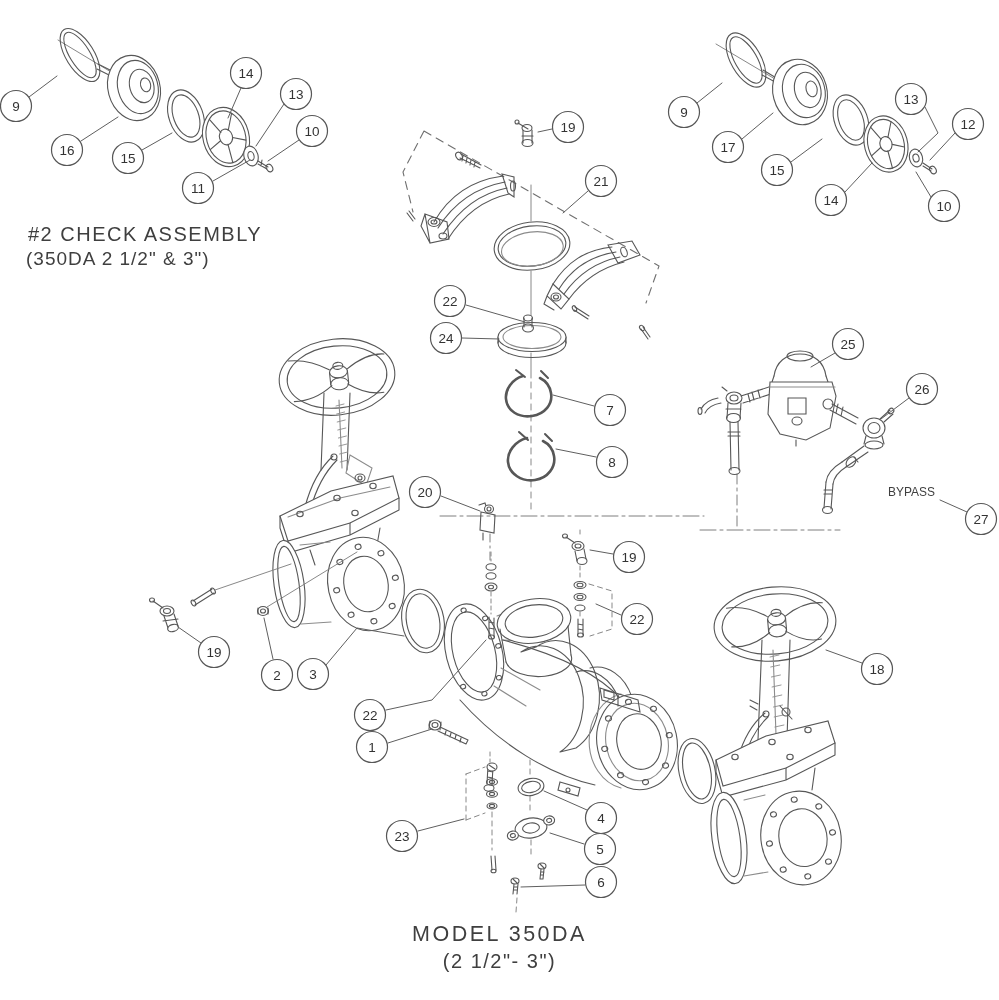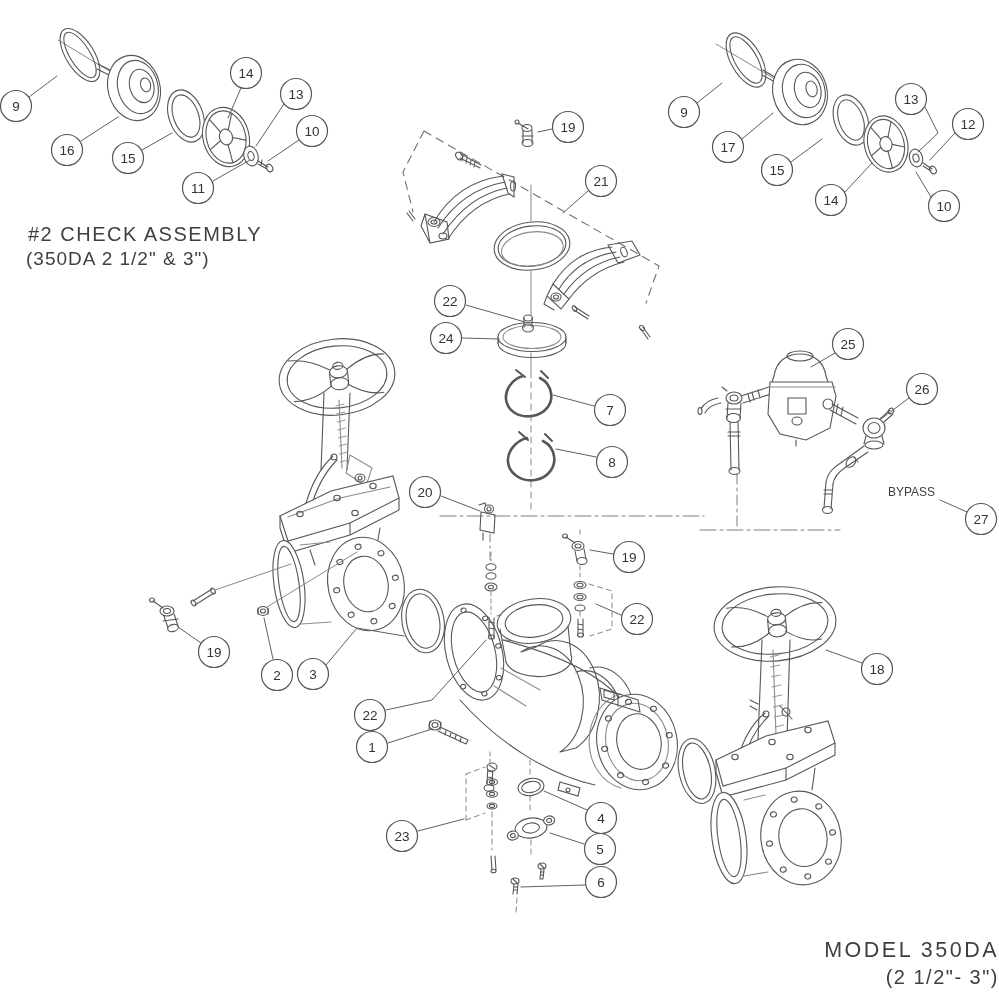--- a/index.html
+++ b/index.html
@@ -8,21 +8,21 @@
   #stage{position:absolute;left:0;top:0;width:999px;height:1000px;}
   svg{position:absolute;left:0;top:0;}
   .lbl{position:absolute;color:#3f3f3f;white-space:nowrap;}
   .asm-lbl{font-size:20px;letter-spacing:1.5px;font-weight:400;}
   .asm-lbl .l2{font-size:19px;letter-spacing:1px;margin-top:2px;}
   #label-assembly1{left:28px;top:223px;}
   #label-assembly1 .l2{margin-left:-2px;}
   #label-assembly2{left:753px;top:239px;}
   #label-assembly2 .l2{margin-left:8px;}
   #label-bypass{left:888px;top:484px;font-size:13px;letter-spacing:0px;transform:scaleX(.92);transform-origin:left;}
-  #title-block{left:0;top:922px;width:999px;text-align:right;margin-top:16px;}
+  #title-block{left:0;top:922px;width:999px;text-align:center;}
   #title-block .t1{font-size:21.5px;letter-spacing:2.5px;}
   #title-block .t2{font-size:20px;letter-spacing:1.5px;margin-top:3px;}
 </style>
 </head>
 <body>
 
 <div id="stage">
 <svg width="999" height="1000" viewBox="0 0 999 1000">
   <g stroke="#575757" stroke-width="1.1" fill="none" stroke-linecap="round">
 

